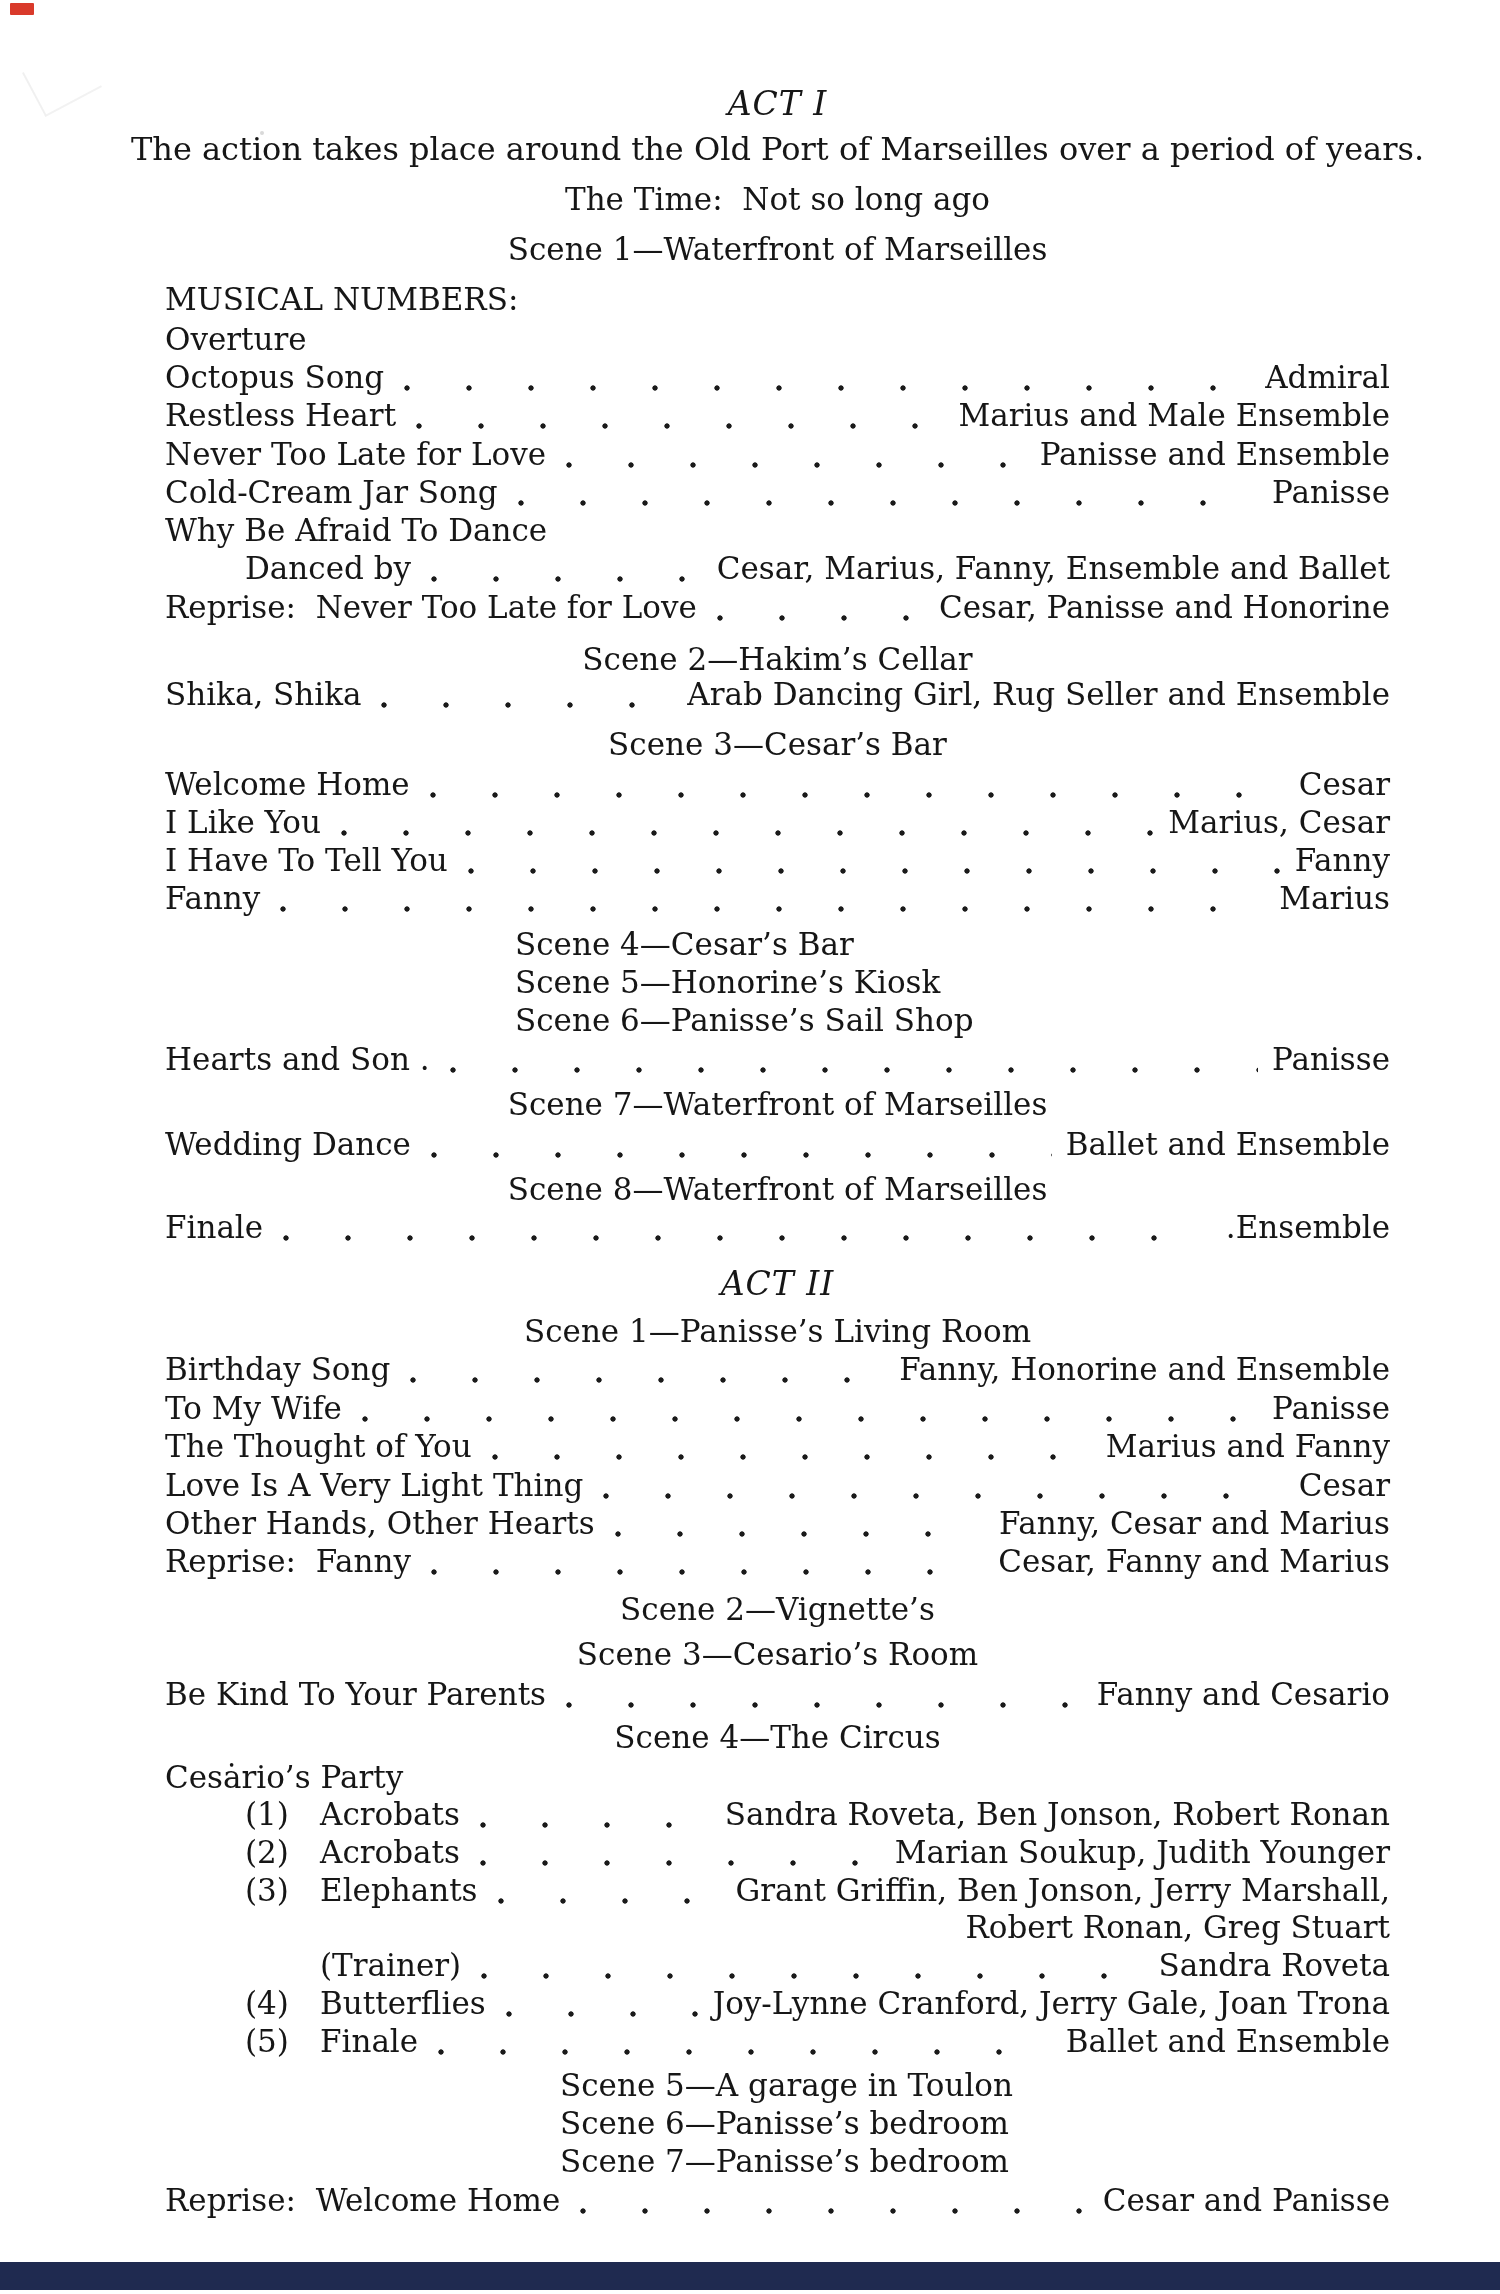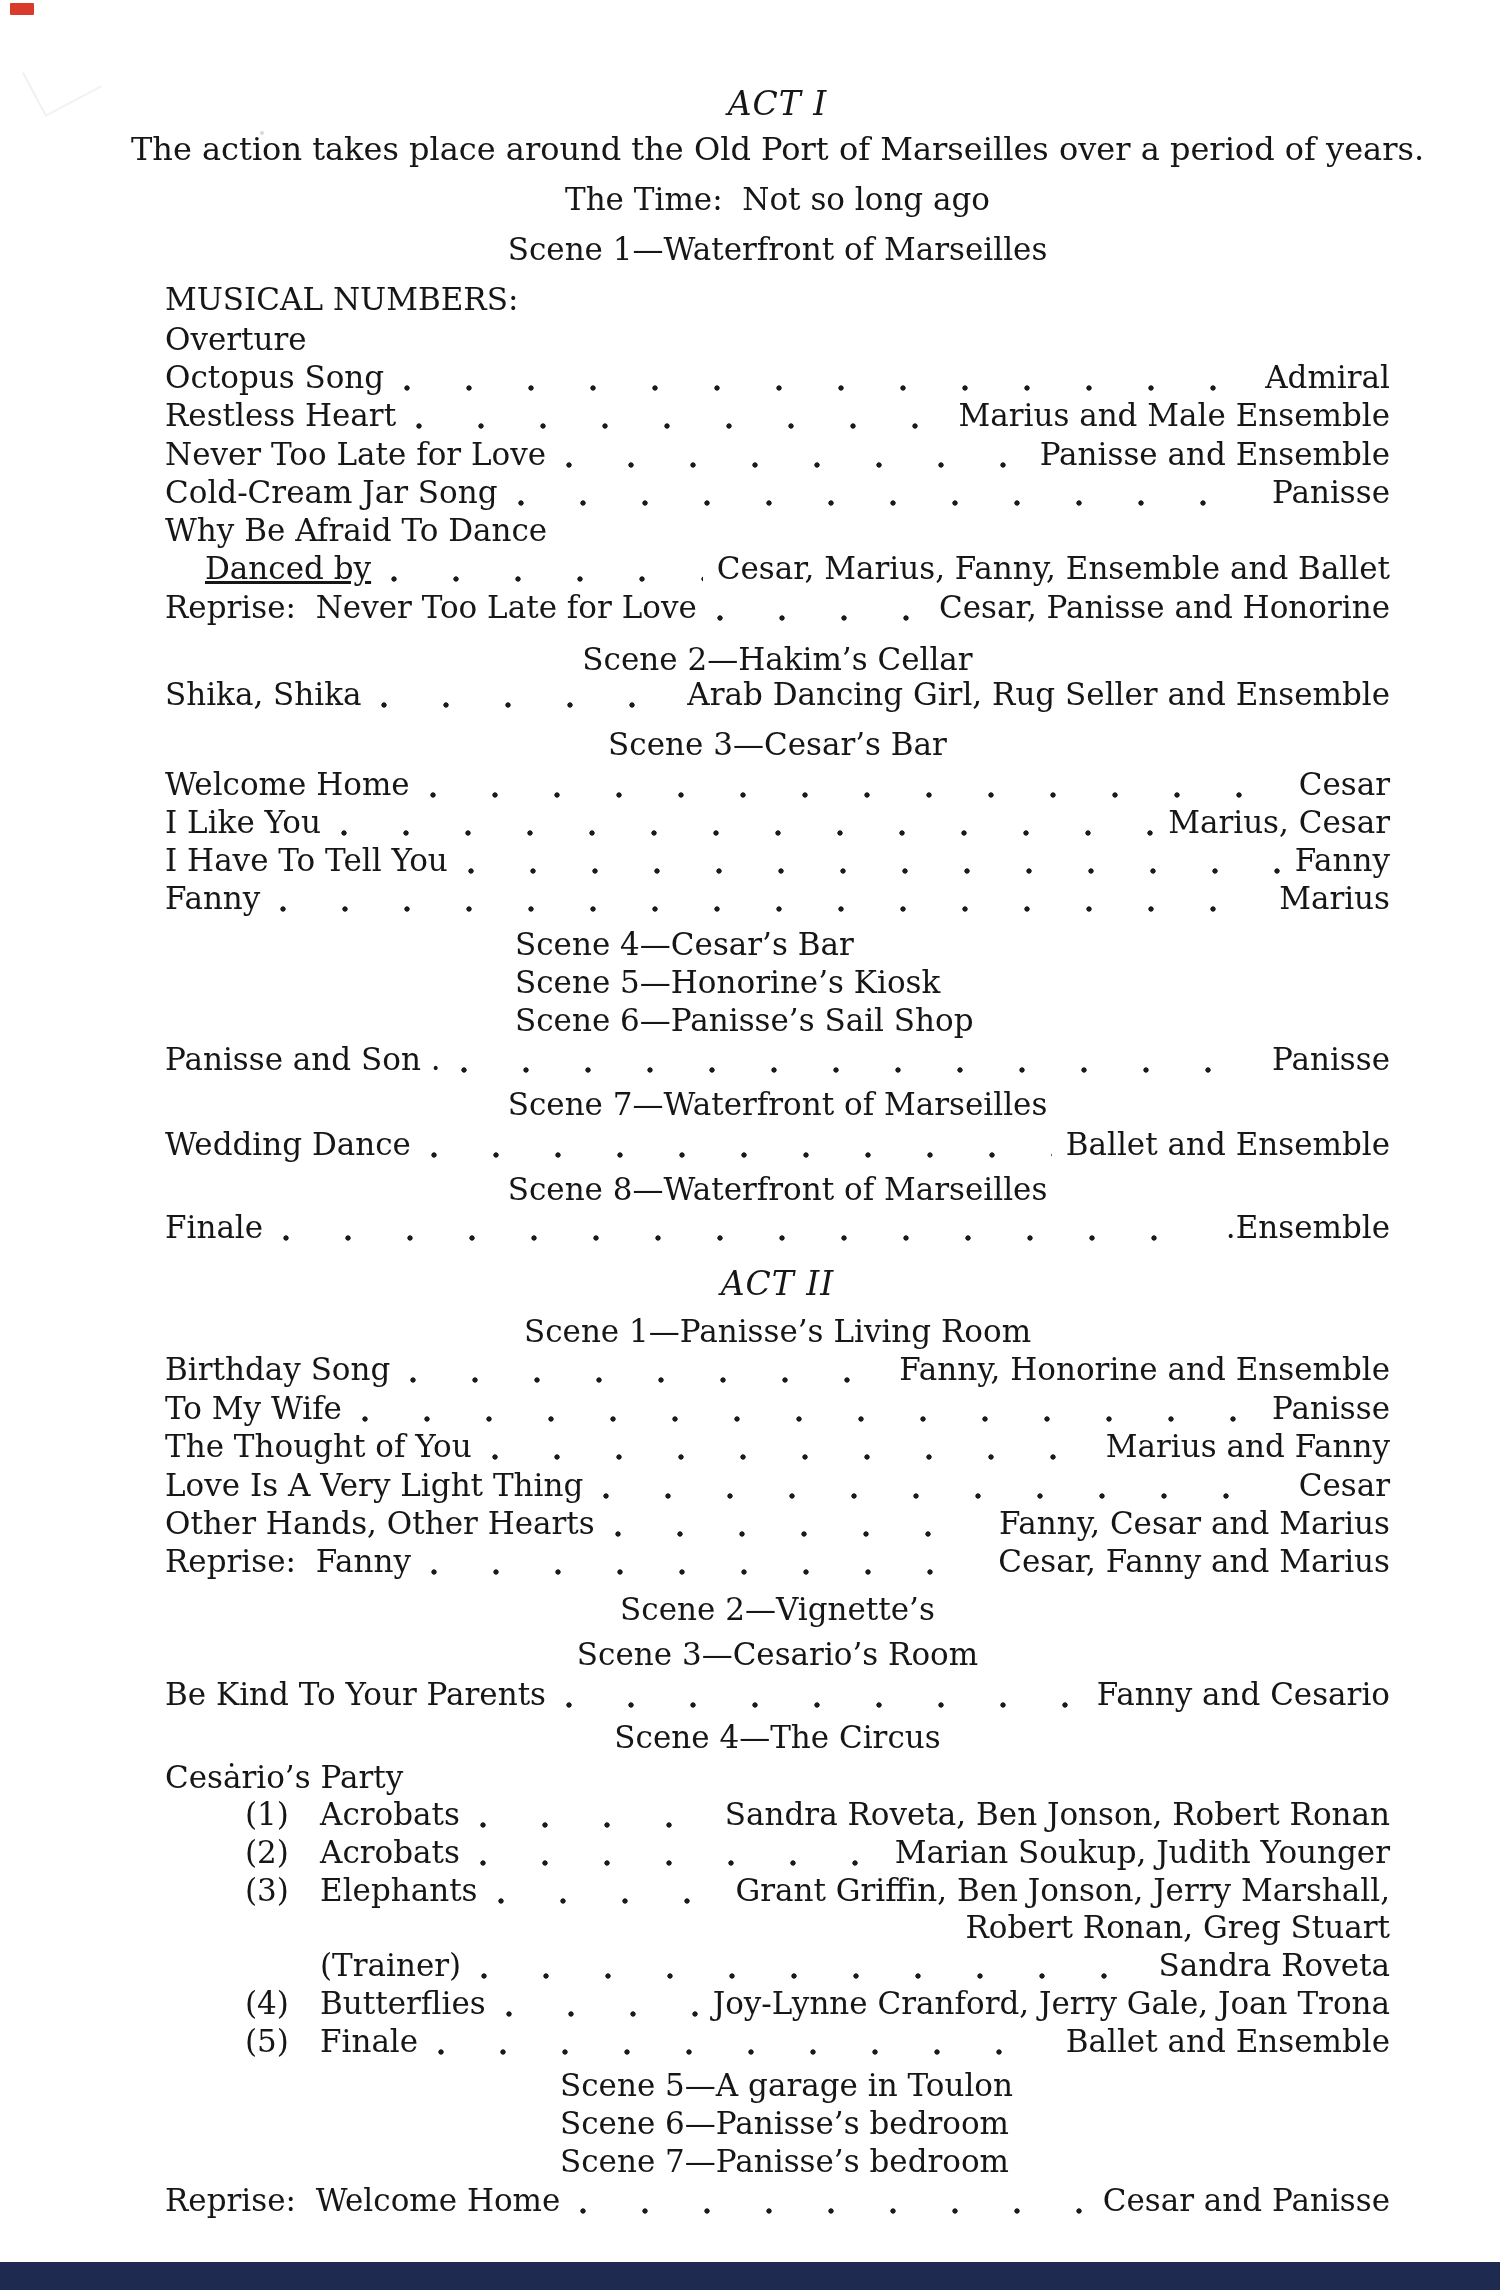--- a/index.html
+++ b/index.html
@@ -19,21 +19,21 @@
     background-image:radial-gradient(circle at 3px 31px, #1a1a1a 0 2.3px, rgba(0,0,0,0) 3px);
     background-size:62px 40px;background-repeat:repeat-x;
   }
   .center{justify-content:center;}
   .right{justify-content:flex-end;}
   .act{font-style:italic;font-size:33px;letter-spacing:1px;}
   .intro{font-size:32px;}
   .group-left{justify-content:flex-start;padding-left:350px;}
   .group-left2{justify-content:flex-start;padding-left:395px;}
   .num{white-space:pre;width:75px;margin-left:80px;flex:0 0 auto;}
-  .indent-danced{margin-left:40px;text-decoration:underline;}
+  .indent-danced{margin-left:80px;}
   .indent-trainer{margin-left:155px;}
   
   .corner-mark{position:absolute;left:10px;top:3px;width:24px;height:12px;border-radius:1px;}
   .bottom-bar{position:absolute;left:0;top:2262px;width:1500px;height:28px;}
   .smudge{position:absolute;left:30px;top:55px;width:62px;height:48px;
     border-left:2px solid #ededed;border-bottom:2px solid #efefef;transform:rotate(-28deg);opacity:.8;}
   .smudge2{position:absolute;left:260px;top:131px;width:4px;height:4px;background:#d9d9d9;border-radius:50%;}
 </style>
 </head>
 <body>
@@ -131,21 +131,21 @@
   <div class="row group-left" style="top:924px">
     <span class="t">Scene 4—Cesar’s Bar</span>
   </div>
   <div class="row group-left" style="top:962px">
     <span class="t">Scene 5—Honorine’s Kiosk</span>
   </div>
   <div class="row group-left" style="top:1000px">
     <span class="t">Scene 6—Panisse’s Sail Shop</span>
   </div>
   <div class="row" style="top:1039px">
-    <span class="t">Panisse and Son .</span>
+    <span class="t">Hearts and Son .</span>
     <span class="leader"></span>
     <span class="n">Panisse</span>
   </div>
   <div class="row center" style="top:1084px">
     <span class="t">Scene 7—Waterfront of Marseilles</span>
   </div>
   <div class="row" style="top:1124px">
     <span class="t">Wedding Dance</span>
     <span class="leader"></span>
     <span class="n">Ballet and Ensemble</span>

